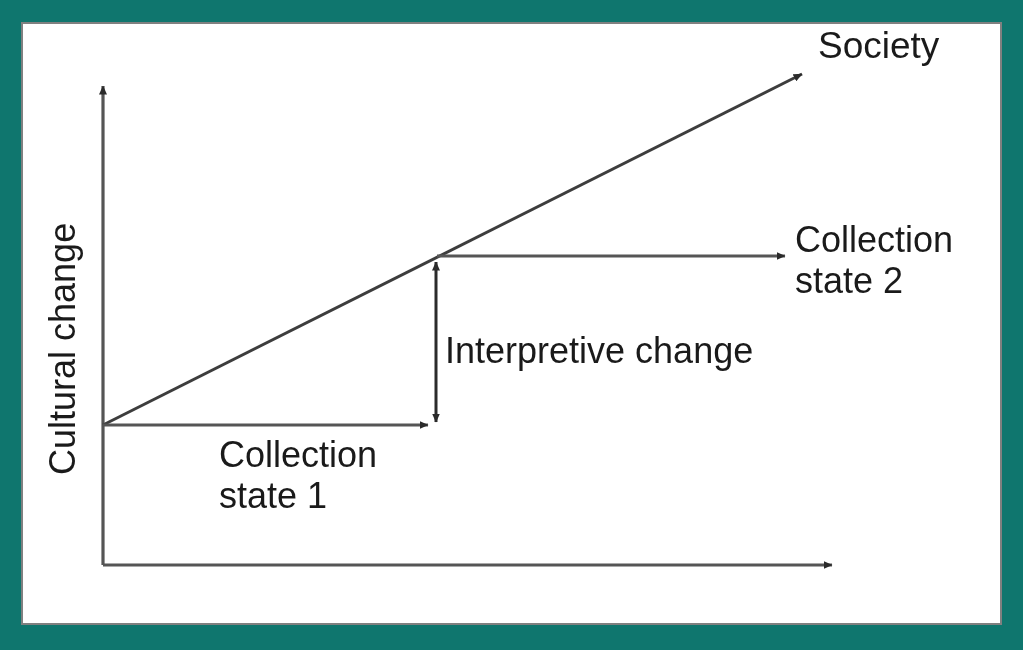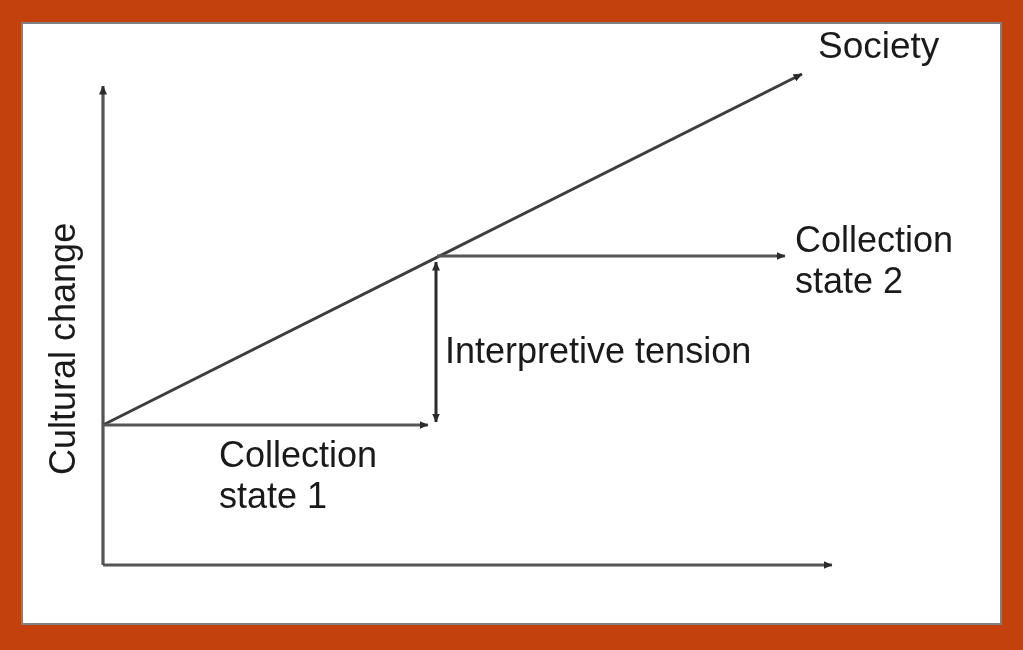--- a/index.html
+++ b/index.html
@@ -10,21 +10,21 @@
   body {
     width: 1023px;
     height: 650px;
     font-family: "Liberation Sans", sans-serif;
     overflow: hidden;
   }
   #figure {
     position: relative;
     width: 1023px;
     height: 650px;
-    background: #c2410c;
+    background: #0f766e;
   }
   #frame {
     position: absolute;
     left: 21px;
     top: 22px;
     width: 981px;
     height: 603px;
     border: 2px solid #808080;
     box-sizing: border-box;
     background: #ffffff;
@@ -105,21 +105,21 @@
     <line x1="437" y1="256" x2="785" y2="256" stroke="#555555" stroke-width="3.2" marker-end="url(#arrowhead)"></line>
 
     <line x1="436" y1="422" x2="436" y2="262" stroke="#2b2b2b" stroke-width="3" marker-end="url(#arrowhead)" marker-start="url(#arrowhead-start)"></line>
   </svg>
 
   <div class="lbl" id="label-society">Society</div>
 
   <div class="lbl" id="label-collection-state-2">Collection
 state 2</div>
 
-  <div class="lbl" id="label-interpretive-tension">Interpretive tension</div>
+  <div class="lbl" id="label-interpretive-tension">Interpretive change</div>
 
   <div class="lbl" id="label-collection-state-1">Collection
 state 1</div>
 
 
   <div class="lbl" id="label-cultural-change">Cultural change</div>
 
 </div>
 
 </body></html>

